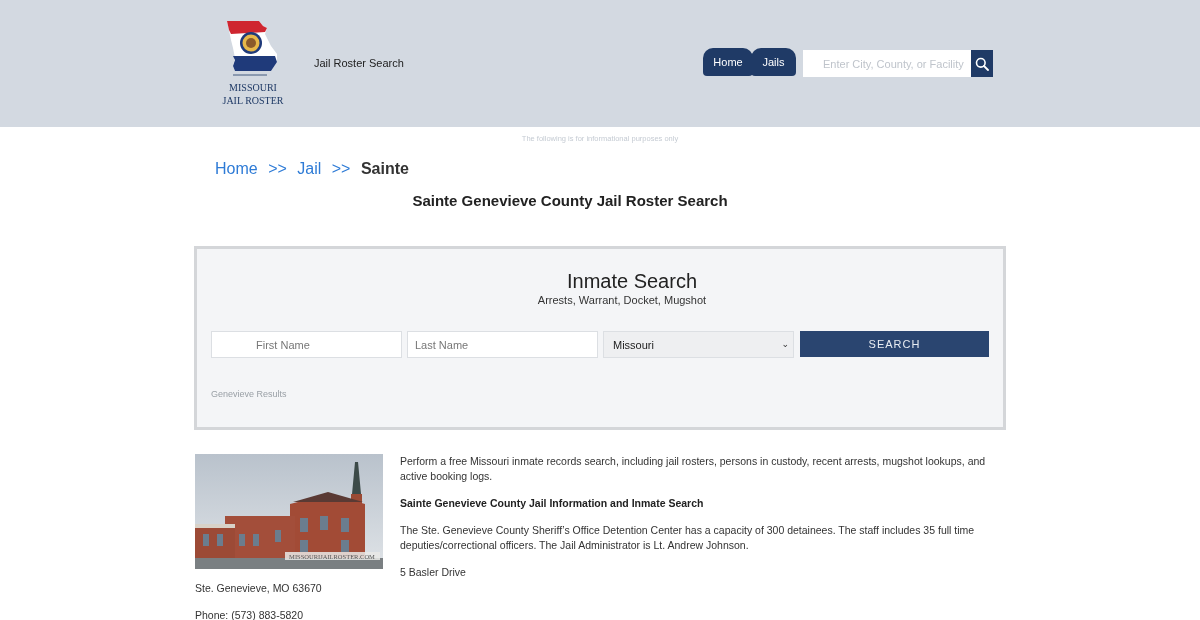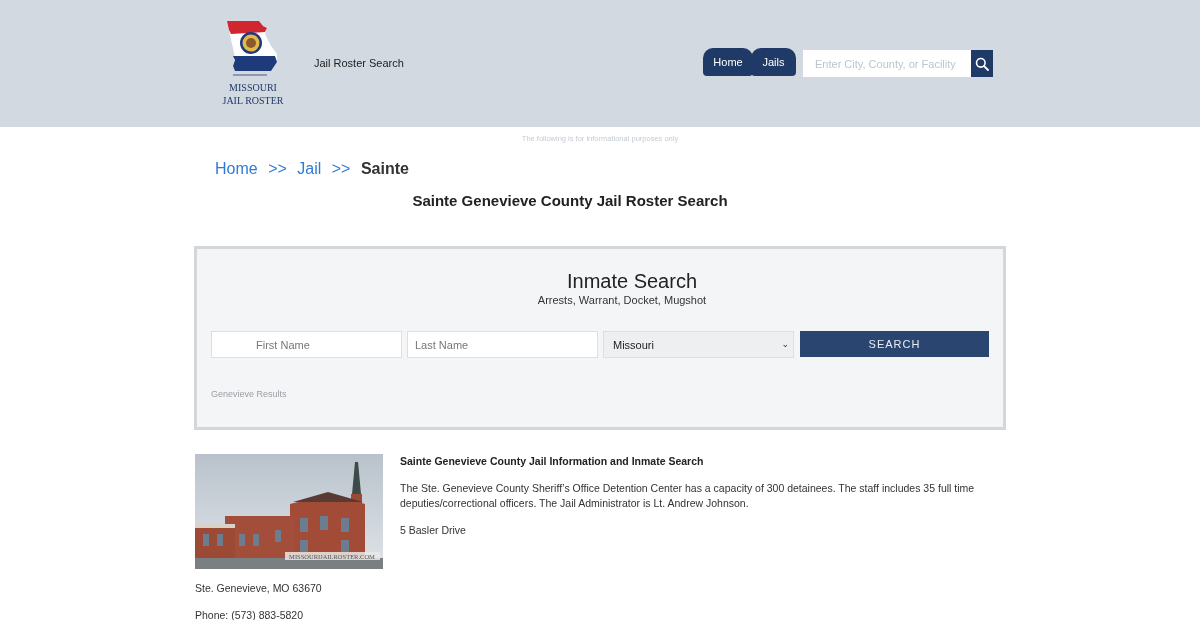--- a/index.html
+++ b/index.html
@@ -3,21 +3,21 @@
   <meta charset="utf-8">
   <style>
     * { box-sizing: border-box; margin: 0; padding: 0; }
     html, body { width: 1200px; height: 620px; overflow: hidden; background: #ffffff; font-family: "Liberation Sans", sans-serif; color: #222; }
     .header { position: absolute; left: 0; top: 0; width: 1200px; height: 127px; background: #d3d9e1; }
     .logo { position: absolute; left: 215px; top: 18px; width: 76px; height: 90px; }
     .site-title { position: absolute; left: 314px; top: 57px; font-size: 11px; color: #222; }
     .nav-tab { position: absolute; top: 48px; height: 28px; background: #1f3a66; color: #fff; font-size: 11px; display: flex; align-items: center; justify-content: center; border-radius: 10px 10px 4px 4px; }
     .nav-home { left: 703px; width: 50px; }
     .nav-jails { left: 751px; width: 45px; }
-    .top-search { position: absolute; left: 803px; top: 50px; width: 169px; height: 27px; background: #fff; border: none; padding-left: 12px; font-size: 11px; color: #999; font-family: "Liberation Sans", sans-serif; outline: none; }
+    .top-search { position: absolute; left: 803px; top: 50px; width: 169px; height: 27px; background: #fff; border: none; padding-left: 20px; font-size: 11px; color: #999; font-family: "Liberation Sans", sans-serif; outline: none; }
     .top-search::placeholder { color: #bfc4cb; }
     .top-search-btn { position: absolute; left: 971px; top: 50px; width: 22px; height: 27px; background: #1f3a66; display: flex; align-items: center; justify-content: center; }
     .disclaimer { position: absolute; left: 0; top: 134px; width: 1200px; text-align: center; font-size: 7.5px; color: #c5cbd3; }
     .breadcrumb { position: absolute; left: 215px; top: 160px; font-size: 16px; }
     .breadcrumb a { color: #2e7bd6; text-decoration: none; }
     .breadcrumb .sep { color: #2e7bd6; margin: 0 6px; }
     .breadcrumb .current { color: #333; font-weight: bold; }
     .page-title { position: absolute; left: 0; top: 192px; width: 1140px; text-align: center; font-size: 15px; font-weight: bold; color: #222; }
     .search-panel { position: absolute; left: 194px; top: 246px; width: 812px; height: 184px; background: #f4f5f7; border: 3px solid #d4d6d9; }
     .panel-title { position: absolute; left: 0; top: 21px; width: 870px; text-align: center; font-size: 20px; color: #222; }
@@ -126,19 +126,20 @@
         <rect x="58" y="80" width="6" height="12"></rect>
         <rect x="80" y="76" width="6" height="12"></rect>
     </g>
     <rect x="0" y="104" width="188" height="11" fill="#7a7f82"></rect>
     <rect x="90" y="98" width="95" height="8" fill="#e9e9e6" opacity="0.85"></rect>
     <text x="137" y="105" text-anchor="middle" font-size="6.5" font-family="Liberation Serif, serif" fill="#555">MISSOURIJAILROSTER.COM</text>
   </svg>
 </div>
 
 <div class="content">
+  <p>Perform a free Missouri inmate records search, including jail rosters, persons in custody, recent arrests, mugshot lookups, and active booking logs.</p>
   <p class="bold">Sainte Genevieve County Jail Information and Inmate Search</p>
   <p>The Ste. Genevieve County Sheriff’s Office Detention Center has a capacity of 300 detainees. The staff includes 35 full time deputies/correctional officers. The Jail Administrator is Lt. Andrew Johnson.</p>
   <p>5 Basler Drive</p>
 </div>
 
 <div class="left-info city-line">Ste. Genevieve, MO 63670</div>
 <div class="left-info phone-line">Phone: (573) 883-5820</div>
 
 </body></html>

